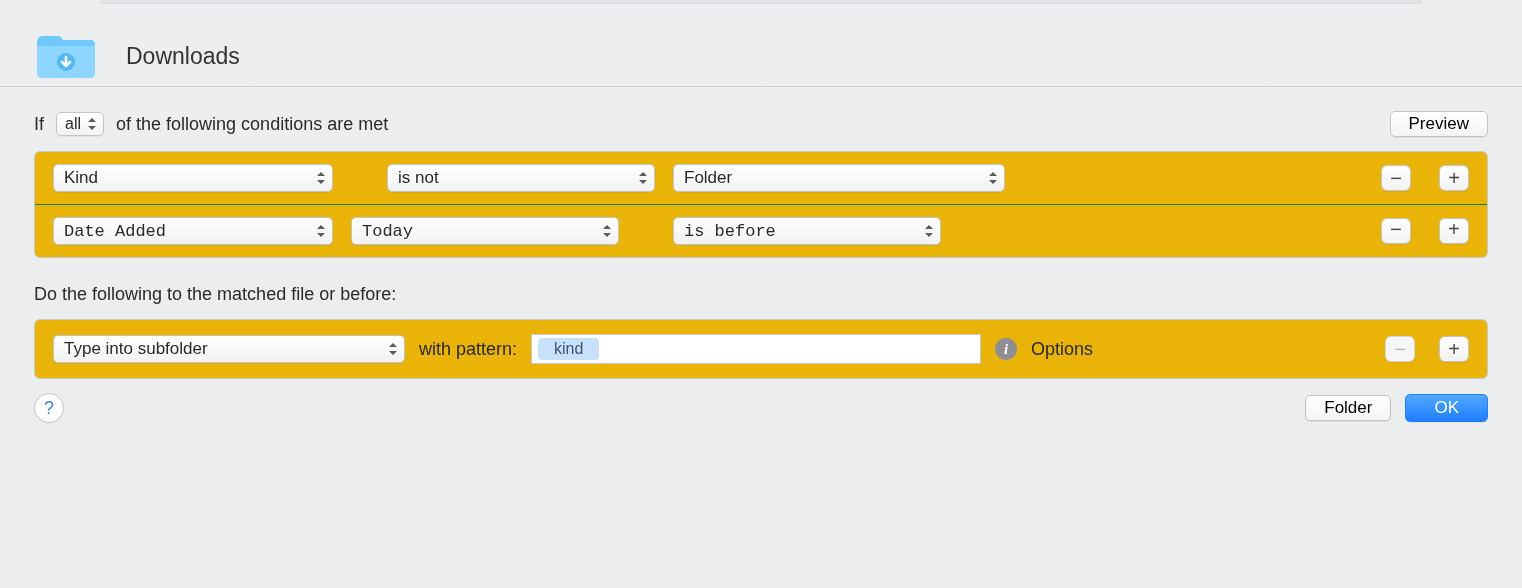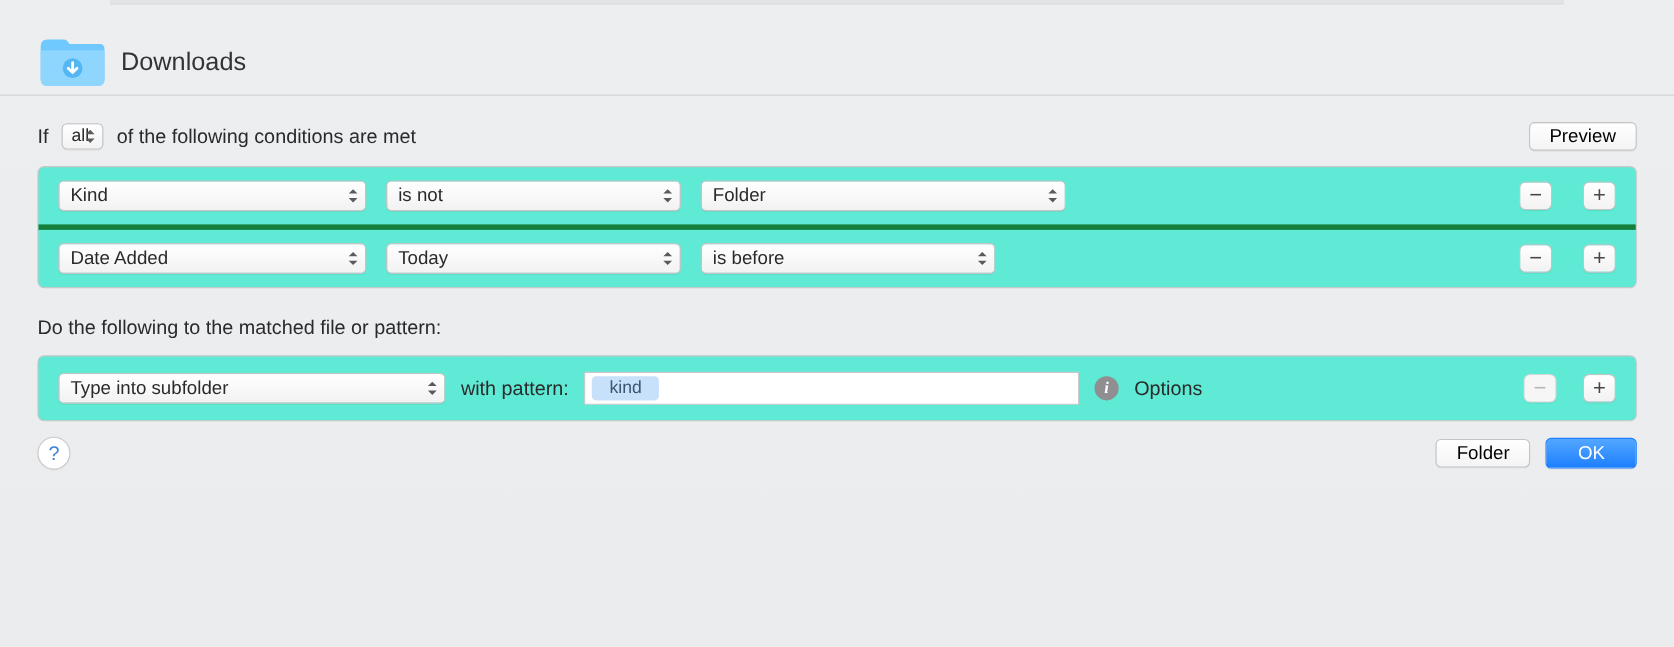--- a/index.html
+++ b/index.html
@@ -20,21 +20,21 @@
     border-bottom: 1px solid #cfd0d2;
     opacity: .6;
   }
   .panel {
     padding: 18px 34px 0 34px;
   }
   
   .hdr {
     display: flex;
     align-items: center;
-    gap: 14px;
+    gap: 30px;
     padding: 10px 0 6px 0;
   }
   .folder-icon svg { display:block; }
   .hdr-title { font-size: 23px; color:#333; }
   
   .name-row {
     display: flex;
     align-items: center;
     gap: 14px;
     margin: 18px 0 22px 0;
@@ -92,43 +92,43 @@
     display: inline-flex;
     align-items: center;
     background: linear-gradient(#ffffff,#f2f2f3);
     border: 1px solid #c3c4c6;
     border-radius: 5px;
     box-shadow: 0 1px 0 rgba(0,0,0,.05);
     padding: 3px 24px 3px 10px;
     font-size: 17px;
     min-height: 28px;
   }
-  .popup.small { padding: 2px 12px 2px 8px; font-size:16px; min-height:24px;}
+  .popup.small { padding: 2px 22px 2px 8px; font-size:16px; min-height:24px;}
   .updown {
     position:absolute; right:6px; top:50%; transform:translateY(-50%);
     width:10px; height:16px;
   }
   .updown svg { display:block; }
 
   
   .card {
     border: 1px solid #c7c8ca;
     border-radius: 6px;
-    background: #5eead4;
+    background: #eab308;
     padding: 0;
   }
   .cond-row {
     display:flex;
     align-items:center;
     gap: 18px;
     padding: 12px 18px;
   }
-  .cond-row + .cond-row { border-top: 5px solid #15803d; }
+  .cond-row + .cond-row { border-top: 1px solid #15803d; font-family: Liberation Mono, monospace; }
   .cond-row .popup.w1 { width: 280px; }
-  .cond-row .popup.w2 { width: 268px; }
+  .cond-row .popup.w2 { width: 268px; margin-left: 36px; }
   .cond-row .popup.w3 { width: 332px; }
   .cond-row .popup.w3b{ width: 268px; }
   .row-spacer { flex:1; }
   .round {
     width: 30px; height: 26px;
     border: 1px solid #c3c4c6;
     border-radius: 6px;
     background: linear-gradient(#ffffff,#f2f2f3);
     display:inline-flex; align-items:center; justify-content:center;
     font-size: 20px; line-height:1; color:#474747;
@@ -275,21 +275,21 @@
               <path d="M5 2 L1 6 L9 6 Z M5 14 L1 10 L9 10 Z" fill="#5b5b5e"></path>
             </svg>
           </span>
       </span>
       <span class="row-spacer"></span>
       <span class="round">−</span>
       <span class="round">+</span>
     </div>
   </div>
 
-  <div class="do-label">Do the following to the matched file or pattern:</div>
+  <div class="do-label">Do the following to the matched file or before:</div>
 
   <div class="card">
     <div class="action-row">
       <span class="popup wa">
         <span>Type into subfolder</span>
         <span class="updown">
             <svg width="10" height="16" viewBox="0 0 10 16">
               <path d="M5 2 L1 6 L9 6 Z M5 14 L1 10 L9 10 Z" fill="#5b5b5e"></path>
             </svg>
           </span>

